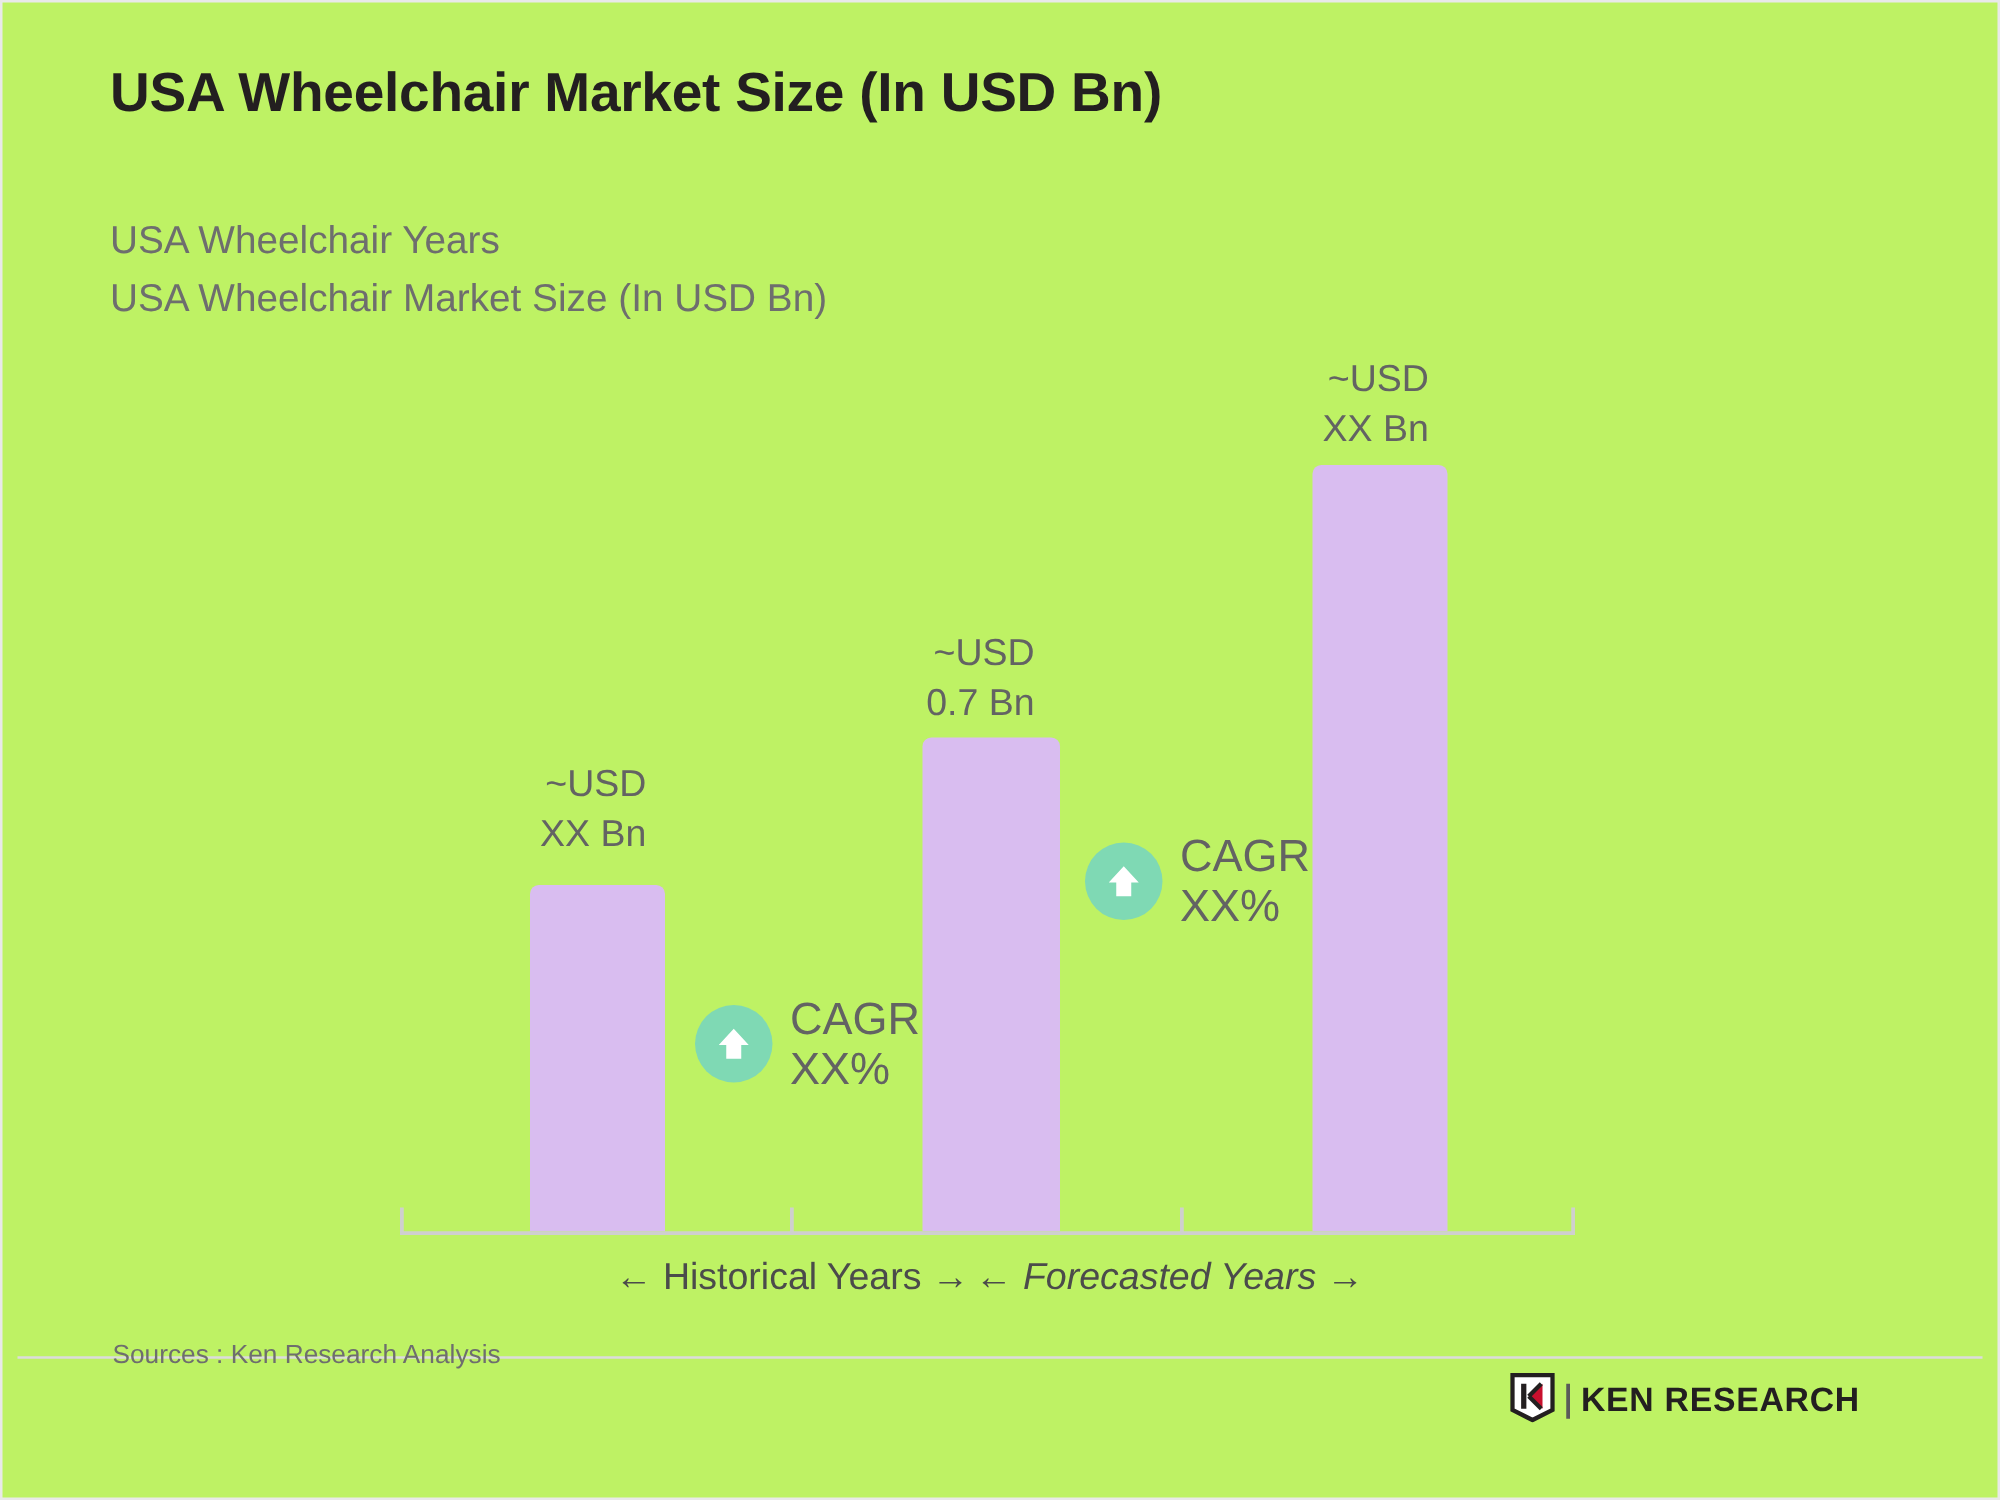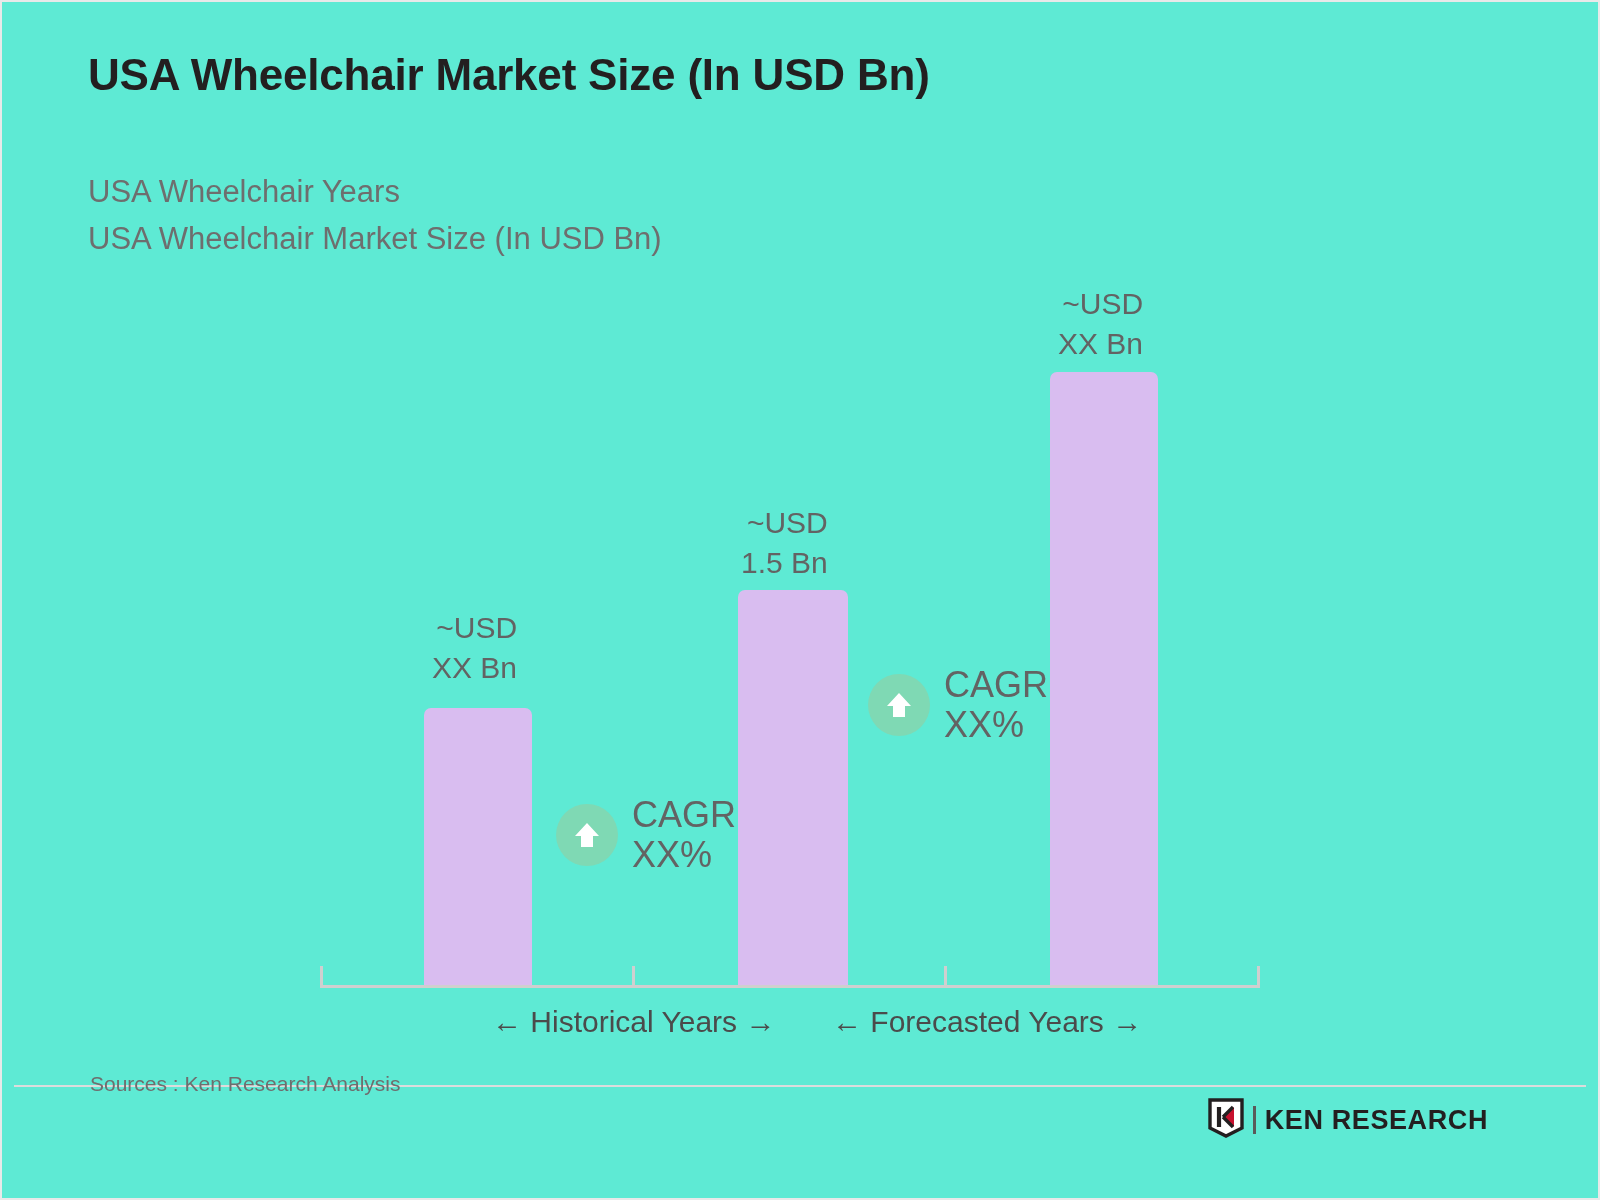--- a/index.html
+++ b/index.html
@@ -10,21 +10,21 @@
     width: 1600px;
     height: 1200px;
     background: #ffffff;
     font-family: "Liberation Sans", sans-serif;
     overflow: hidden;
   }
   .slide {
     position: relative;
     width: 1600px;
     height: 1200px;
-    background: #5eead4;
+    background: #bef264;
     box-sizing: border-box;
   }
   
   .edge-top, .edge-bottom, .edge-left, .edge-right {
     position: absolute;
     background: #e9e9e9;
   }
   .edge-top    { left: 0; top: 0; width: 1600px; height: 2px; }
   .edge-bottom { left: 0; bottom: 0; width: 1600px; height: 2px; }
   .edge-left   { left: 0; top: 0; width: 2px; height: 1200px; }
@@ -180,21 +180,21 @@
 
     <div class="bar" style="left:424px; top:708px; width:108px; height:277px;"></div>
     <div class="bar-label" style="left:432px; top:608px;">
       <div>~USD</div>
       <div>XX Bn</div>
     </div>
 
     <div class="bar" style="left:738px; top:590px; width:110px; height:395px;"></div>
     <div class="bar-label" style="left:741px; top:503px;">
       <div>~USD</div>
-      <div>1.5 Bn</div>
+      <div>0.7 Bn</div>
     </div>
 
     <div class="bar" style="left:1050px; top:372px; width:108px; height:613px;"></div>
     <div class="bar-label" style="left:1058px; top:284px;">
       <div>~USD</div>
       <div>XX Bn</div>
     </div>
 
     <div class="cagr" style="left:556px; top:795px;">
       <div class="cagr-badge">
@@ -225,21 +225,21 @@
     <div class="axis-tick" style="left:632px; top:966px;"></div>
     <div class="axis-tick" style="left:944px; top:966px;"></div>
     <div class="axis-tick" style="left:1257px; top:966px;"></div>
 
     <div class="axis-caption" style="left:492px; top:1005px;">
       <span>←</span>
       <span>Historical Years</span>
       <span>→</span>
     </div>
 
-    <div class="axis-caption" style="left:832px; top:1005px;">
+    <div class="axis-caption" style="left:780px; top:1005px;font-style:italic;">
       <span>←</span>
       <span>Forecasted Years</span>
       <span>→</span>
     </div>
   </div>
 
   <div class="footer-rule"></div>
   <div class="source">Sources : Ken Research Analysis</div>
 
   <div class="logo">

